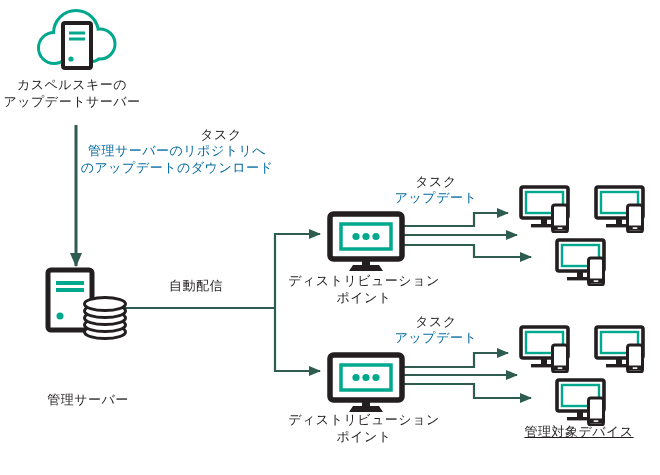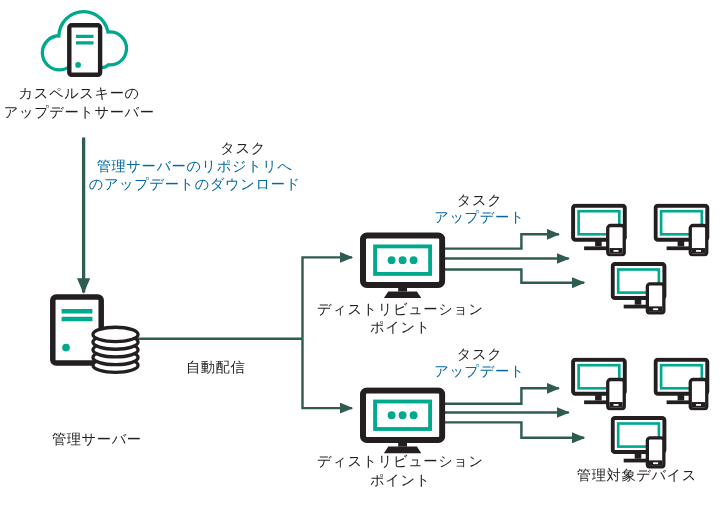--- a/index.html
+++ b/index.html
@@ -106,21 +106,21 @@
       <ellipse cx="61" cy="66" rx="20.5" ry="6.5" fill="#fff" stroke="#231F20" stroke-width="3"></ellipse>
       <ellipse cx="61" cy="59" rx="20.5" ry="6.5" fill="#fff" stroke="#231F20" stroke-width="3"></ellipse>
       <ellipse cx="61" cy="52" rx="20.5" ry="6.5" fill="#fff" stroke="#231F20" stroke-width="3"></ellipse>
       <ellipse cx="61" cy="45" rx="20.5" ry="6.5" fill="#fff" stroke="#231F20" stroke-width="3"></ellipse>
       <ellipse cx="61" cy="38" rx="20.5" ry="6.5" fill="#fff" stroke="#231F20" stroke-width="3"></ellipse>
     </g>
   </svg>
 
   <div class="lbl" style="left:13px;top:343px;width:150px;margin-top:48px;">管理サーバー</div>
 
-  <div class="lbl" style="left:146px;top:277px;width:100px;margin-top:48px;">自動配信</div>
+  <div class="lbl" style="left:146px;top:277px;width:100px;">自動配信</div>
 
   <svg class="icon" style="left:327px;top:211px;" width="78" height="61" viewBox="0 0 78 61">
     <use href="#sym-dp-monitor"></use>
   </svg>
   <div class="lbl" style="left:274px;top:272px;width:180px;">
     <div>ディストリビューション</div>
     <div>ポイント</div>
   </div>
 
   <div class="lbl" style="left:386px;top:173px;width:100px;">タスク</div>
@@ -150,17 +150,17 @@
   <svg class="icon" style="left:519px;top:325px;" width="52" height="48" viewBox="0 0 52 48">
       <use href="#sym-device"></use>
     </svg>
   <svg class="icon" style="left:594px;top:325px;" width="52" height="48" viewBox="0 0 52 48">
       <use href="#sym-device"></use>
     </svg>
   <svg class="icon" style="left:555px;top:378px;" width="52" height="48" viewBox="0 0 52 48">
       <use href="#sym-device"></use>
     </svg>
 
-  <div class="lbl" style="left:498px;top:423px;width:162px;">
+  <div class="lbl" style="left:498px;top:423px;width:162px;text-decoration:underline;">
     <div>管理対象デバイス</div>
   </div>
 
 </div>
 
 </body></html>

